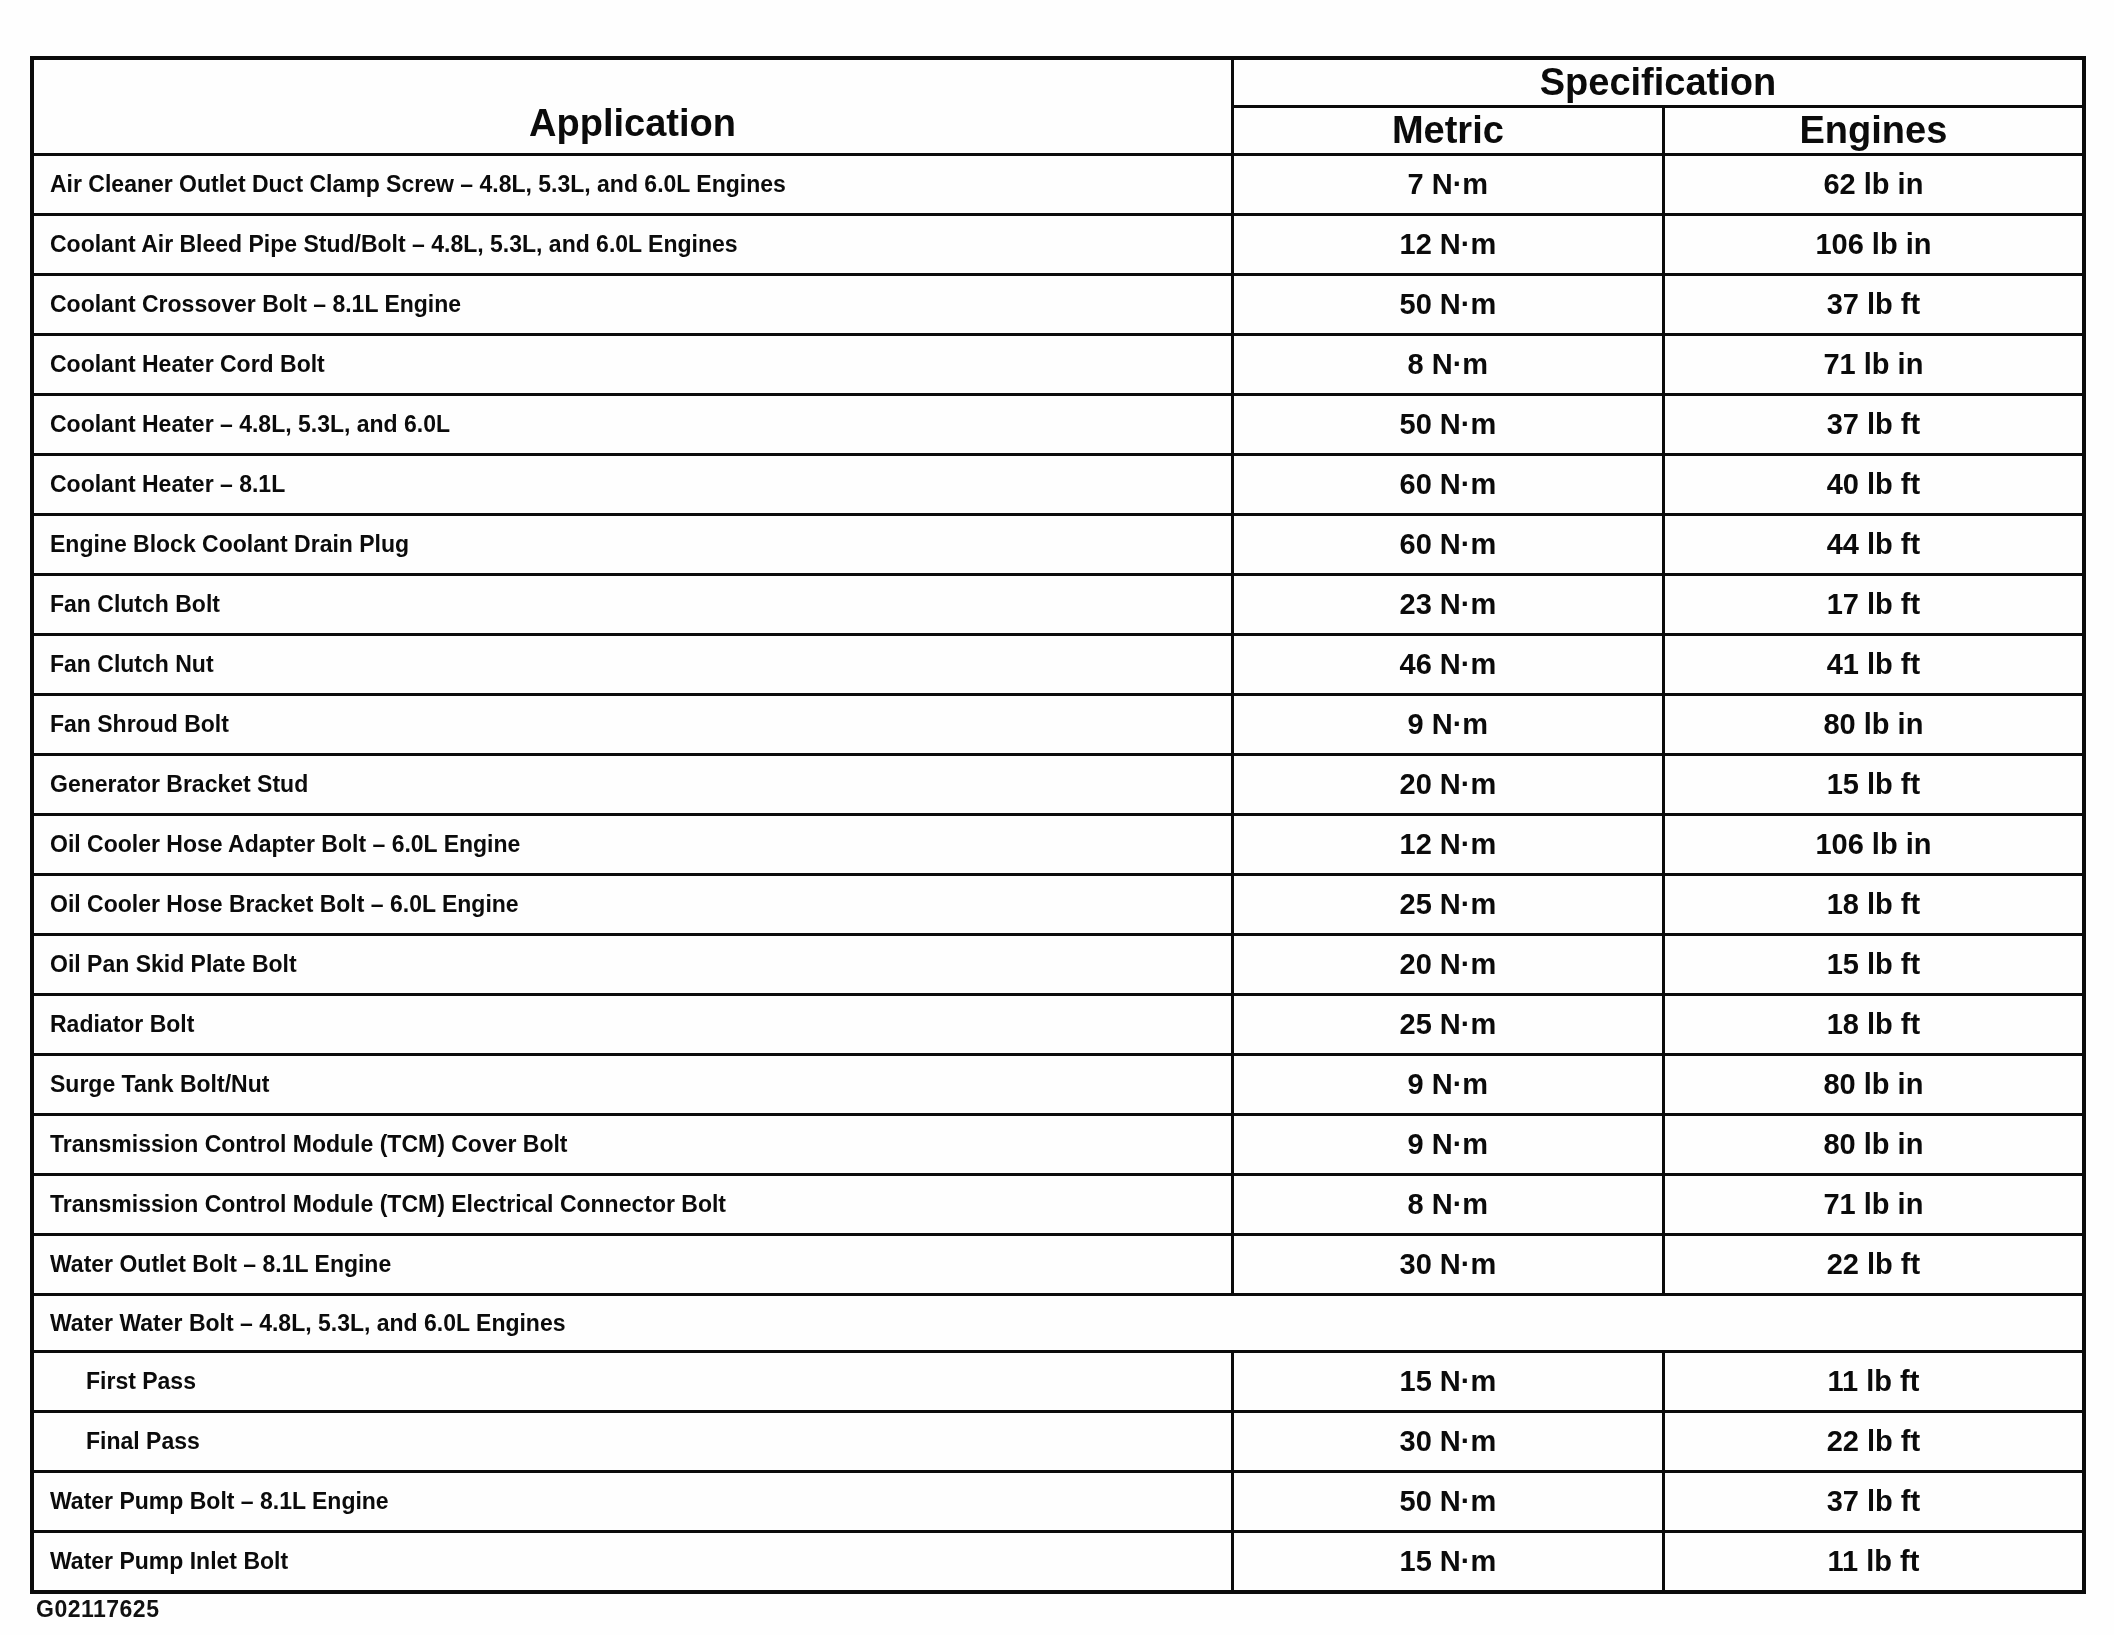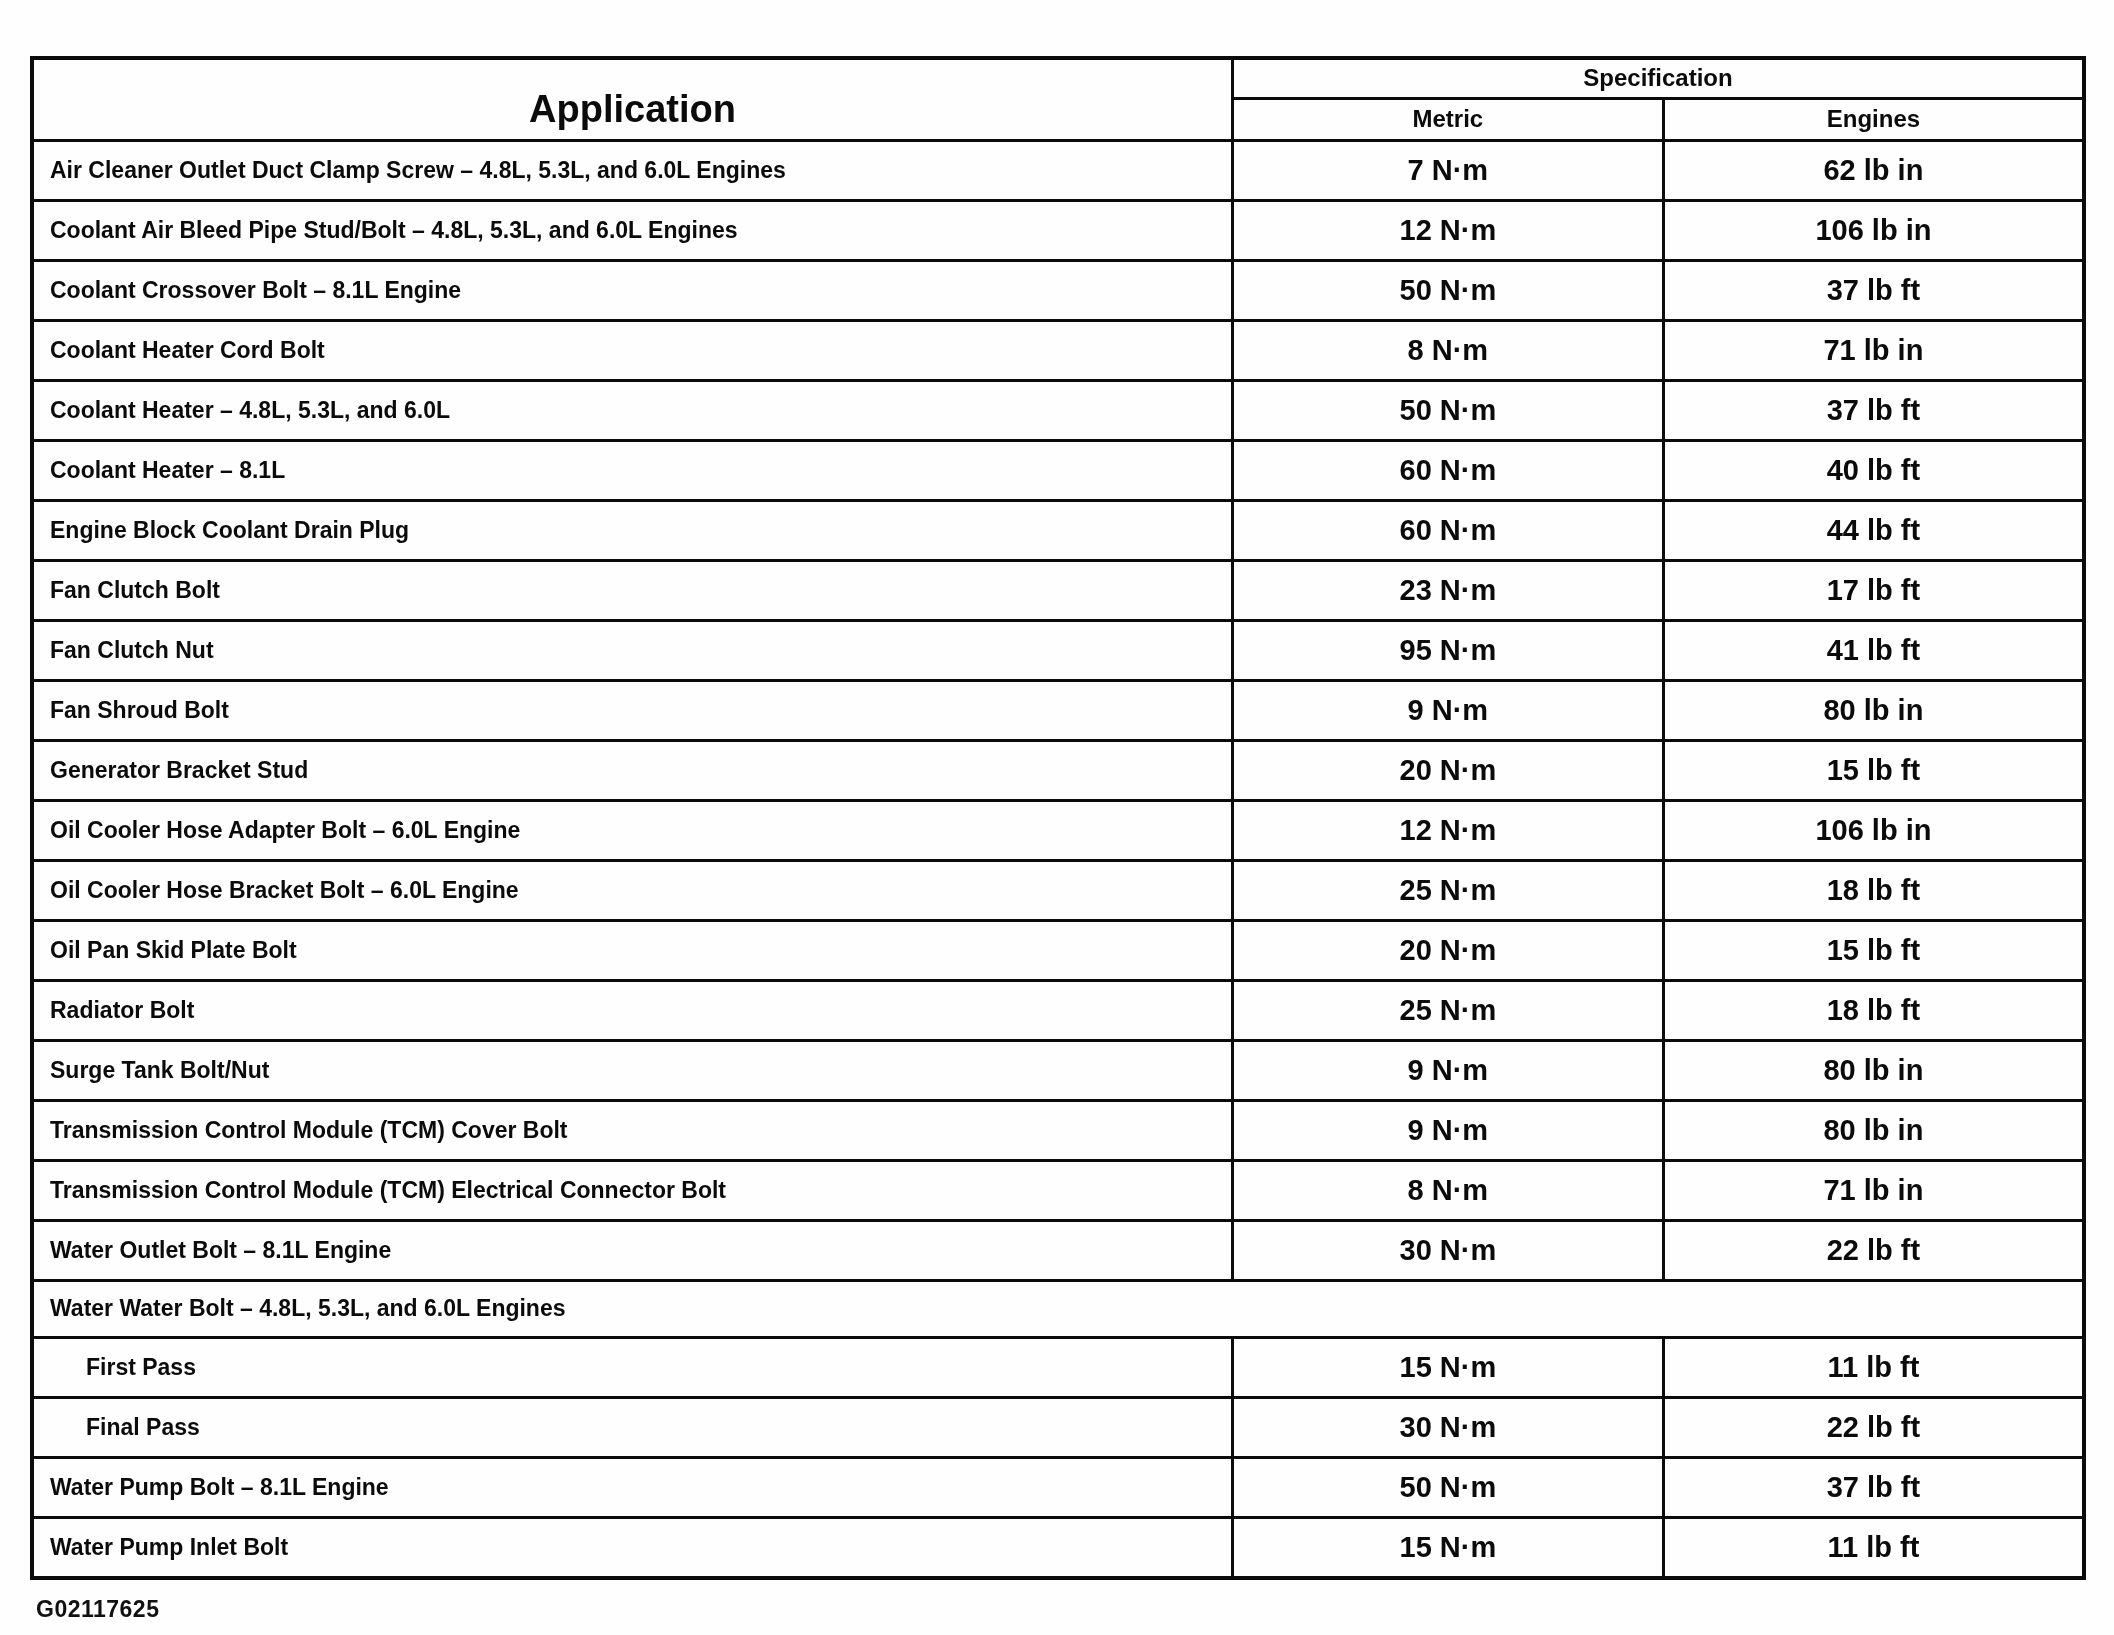--- a/index.html
+++ b/index.html
@@ -46,21 +46,21 @@
   tr.data-row { height: 57px; }
 
   th.app-head {
     vertical-align: bottom;
     font-size: 38px;
     padding-bottom: 8px;
   }
   th.spec-head, th.unit-head {
     text-align: center;
     vertical-align: middle;
-    font-size: 24px;
+    font-size: 38px;
   }
   td.app-cell {
     text-align: left;
     vertical-align: middle;
     font-size: 23px;
     padding: 4px 8px 4px 16px;
   }
   td.app-cell.indent {
     padding-left: 52px;
   }
@@ -138,21 +138,21 @@
         <td class="val-cell">60 N·m</td>
         <td class="val-cell">44 lb ft</td>
       </tr>
       <tr class="data-row">
         <td class="app-cell">Fan Clutch Bolt</td>
         <td class="val-cell">23 N·m</td>
         <td class="val-cell">17 lb ft</td>
       </tr>
       <tr class="data-row">
         <td class="app-cell">Fan Clutch Nut</td>
-        <td class="val-cell">95 N·m</td>
+        <td class="val-cell">46 N·m</td>
         <td class="val-cell">41 lb ft</td>
       </tr>
       <tr class="data-row">
         <td class="app-cell">Fan Shroud Bolt</td>
         <td class="val-cell">9 N·m</td>
         <td class="val-cell">80 lb in</td>
       </tr>
       <tr class="data-row">
         <td class="app-cell">Generator Bracket Stud</td>
         <td class="val-cell">20 N·m</td>

